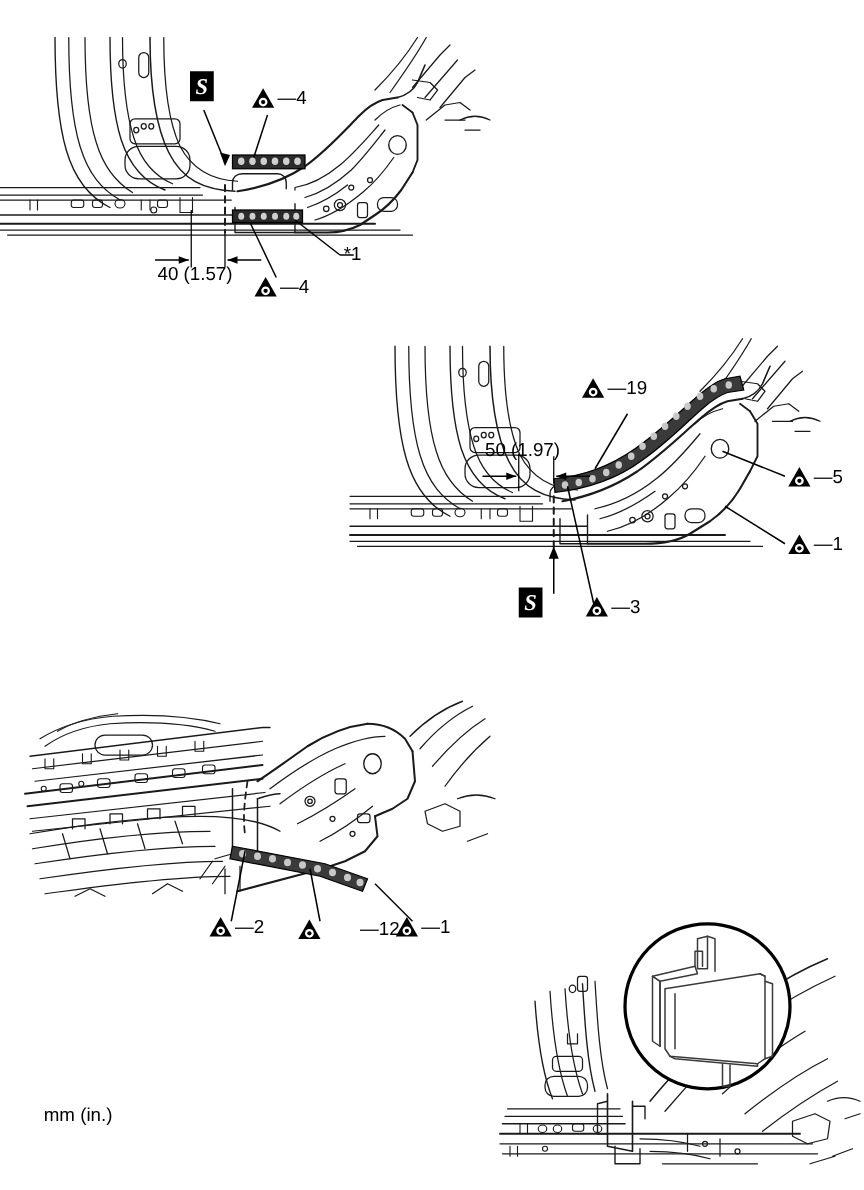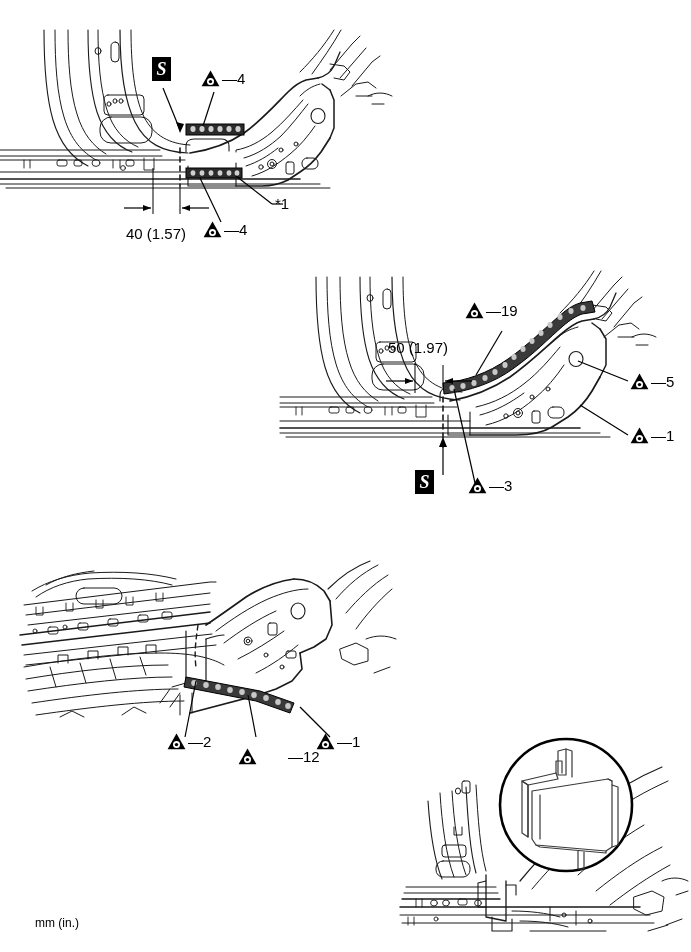--- a/index.html
+++ b/index.html
@@ -44,22 +44,22 @@
     color:#fff;
     font-family:"Liberation Serif",serif;
     font-style:italic;
     font-weight:bold;
     font-size:18px;
     line-height:1;
     letter-spacing:0;
   }
   .unit{
     position:absolute;
-    left:35px;top:916px;
-    font-size:12px;
+    left:35px;top:884px;
+    font-size:15px;
     font-family:"Liberation Sans",sans-serif;
   }
 </style>
 </head>
 <body>
 
 <div class="panel" style="left:0px;top:0px;width:400px;height:260px;">
   <svg width="400" height="260" viewBox="0 0 400 260">
     <g fill="none" stroke="#1a1a1a" stroke-width="1" stroke-linejoin="round" stroke-linecap="round">
 
@@ -205,21 +205,21 @@
 
   <div class="marker" style="left:203px;top:221px;">
     <svg width="19" height="17" viewBox="0 0 19 17">
       <polygon points="9.5,0.6 18.4,16.2 0.6,16.2" fill="#000"></polygon>
       <circle cx="9.5" cy="11.6" r="3.5" fill="#fff"></circle>
       <circle cx="9.5" cy="11.6" r="1.7" fill="#000"></circle>
     </svg>
     <span class="num"><span>—</span><span>4</span></span>
   </div>
 
-  <div class="lbl" style="left:126px;top:226px;text-align:right;">40 (1.57)</div>
+  <div class="lbl" style="left:126px;top:212px;text-align:right;">40 (1.57)</div>
 
   <div class="lbl" style="left:275px;top:196px;">*1</div>
 </div>
 
 <div class="panel" style="left:280px;top:265px;width:411px;height:245px;">
   <svg width="411" height="245" viewBox="0 0 411 245">
     <g fill="none" stroke="#1a1a1a" stroke-width="1" stroke-linejoin="round" stroke-linecap="round">
 
       <path d="M36 12 C36 48 38 78 45 102 C52 126 64 140 80 148" stroke-width="1.1"></path>
       <path d="M47 12 C47 46 49 76 56 99 C63 122 74 134 88 142"></path>
@@ -370,21 +370,21 @@
       <circle cx="9.5" cy="11.6" r="3.5" fill="#fff"></circle>
       <circle cx="9.5" cy="11.6" r="1.7" fill="#000"></circle>
     </svg>
     <span class="num"><span>—</span><span>3</span></span>
   </div>
 
   <div class="sbox" style="left:135px;top:205px;">
     <span>S</span>
   </div>
 
-  <div class="lbl" style="left:108px;top:75px;">50 (1.97)</div>
+  <div class="lbl" style="left:108px;top:88px;">50 (1.97)</div>
 </div>
 
 <div class="panel" style="left:10px;top:555px;width:390px;height:210px;">
   <svg width="390" height="210" viewBox="0 0 390 210">
     <g fill="none" stroke="#1a1a1a" stroke-width="1" stroke-linejoin="round" stroke-linecap="round">
 
       <path d="M14 50 L200 27 L206 27" stroke-width="1.1"></path>
       <path d="M16 60 L200 38"></path>
       <path d="M18 70 L200 49"></path>
       <path d="M10 80 L200 57" stroke-width="1.6"></path>
@@ -484,21 +484,21 @@
 
   <div class="marker" style="left:157px;top:178px;">
     <svg width="19" height="17" viewBox="0 0 19 17">
       <polygon points="9.5,0.6 18.4,16.2 0.6,16.2" fill="#000"></polygon>
       <circle cx="9.5" cy="11.6" r="3.5" fill="#fff"></circle>
       <circle cx="9.5" cy="11.6" r="1.7" fill="#000"></circle>
     </svg>
     <span class="num"><span>—</span><span>2</span></span>
   </div>
 
-  <div class="marker" style="left:228px;top:193px;gap:30px;">
+  <div class="marker" style="left:228px;top:180px;gap:30px;">
     <svg width="19" height="17" viewBox="0 0 19 17">
       <polygon points="9.5,0.6 18.4,16.2 0.6,16.2" fill="#000"></polygon>
       <circle cx="9.5" cy="11.6" r="3.5" fill="#fff"></circle>
       <circle cx="9.5" cy="11.6" r="1.7" fill="#000"></circle>
     </svg>
     <span class="num"><span>—</span><span>12</span></span>
   </div>
 
   <div class="marker" style="left:306px;top:178px;">
     <svg width="19" height="17" viewBox="0 0 19 17">

